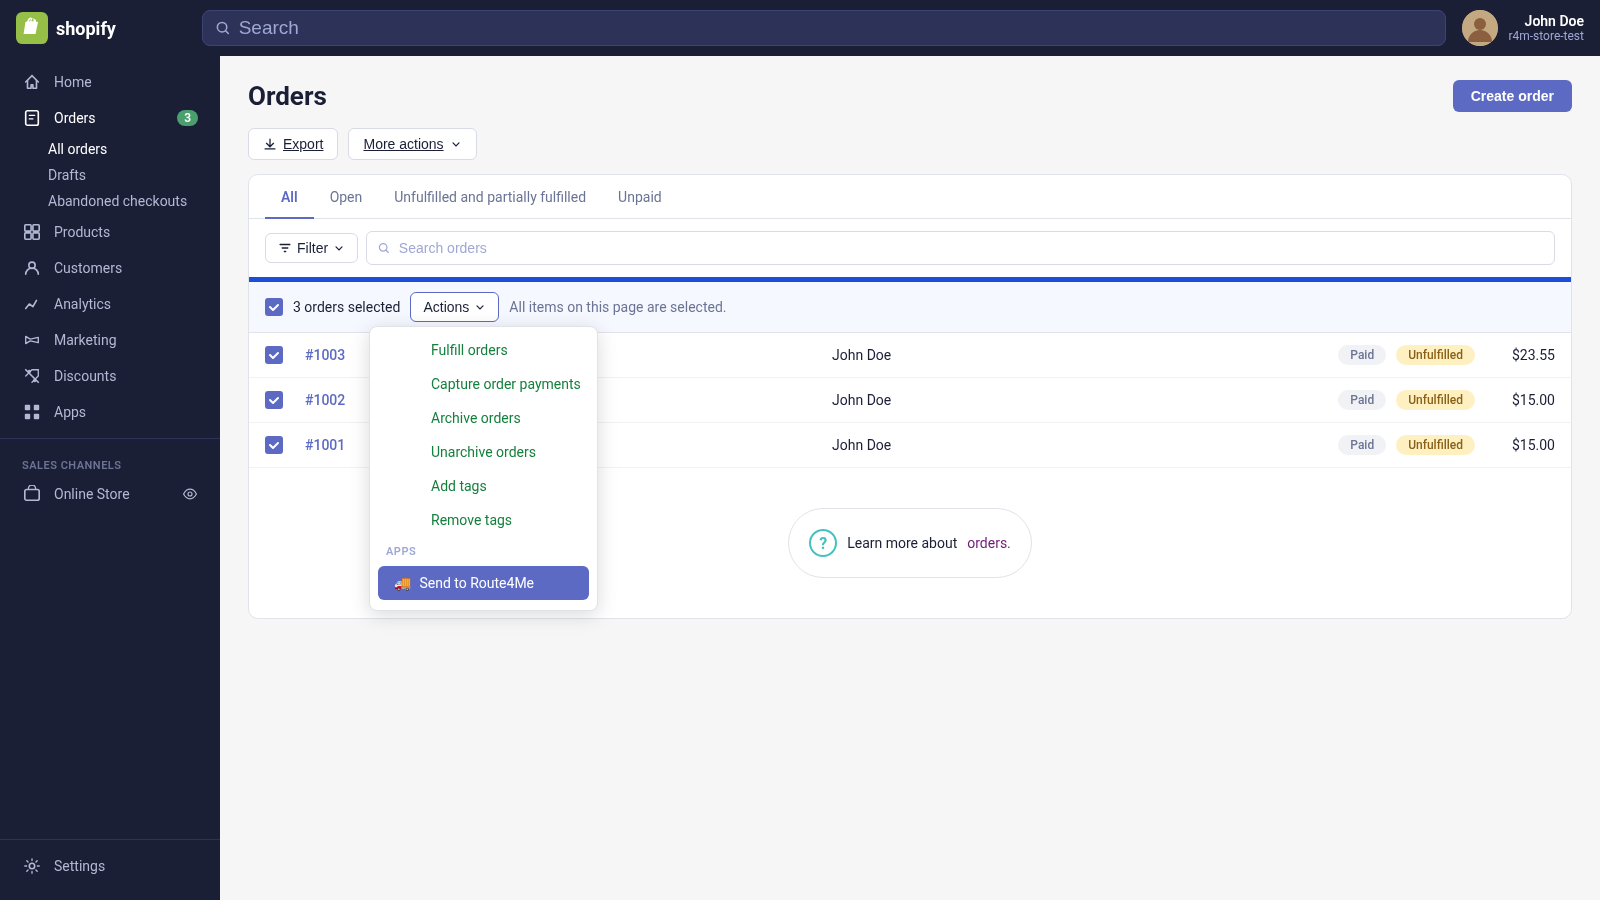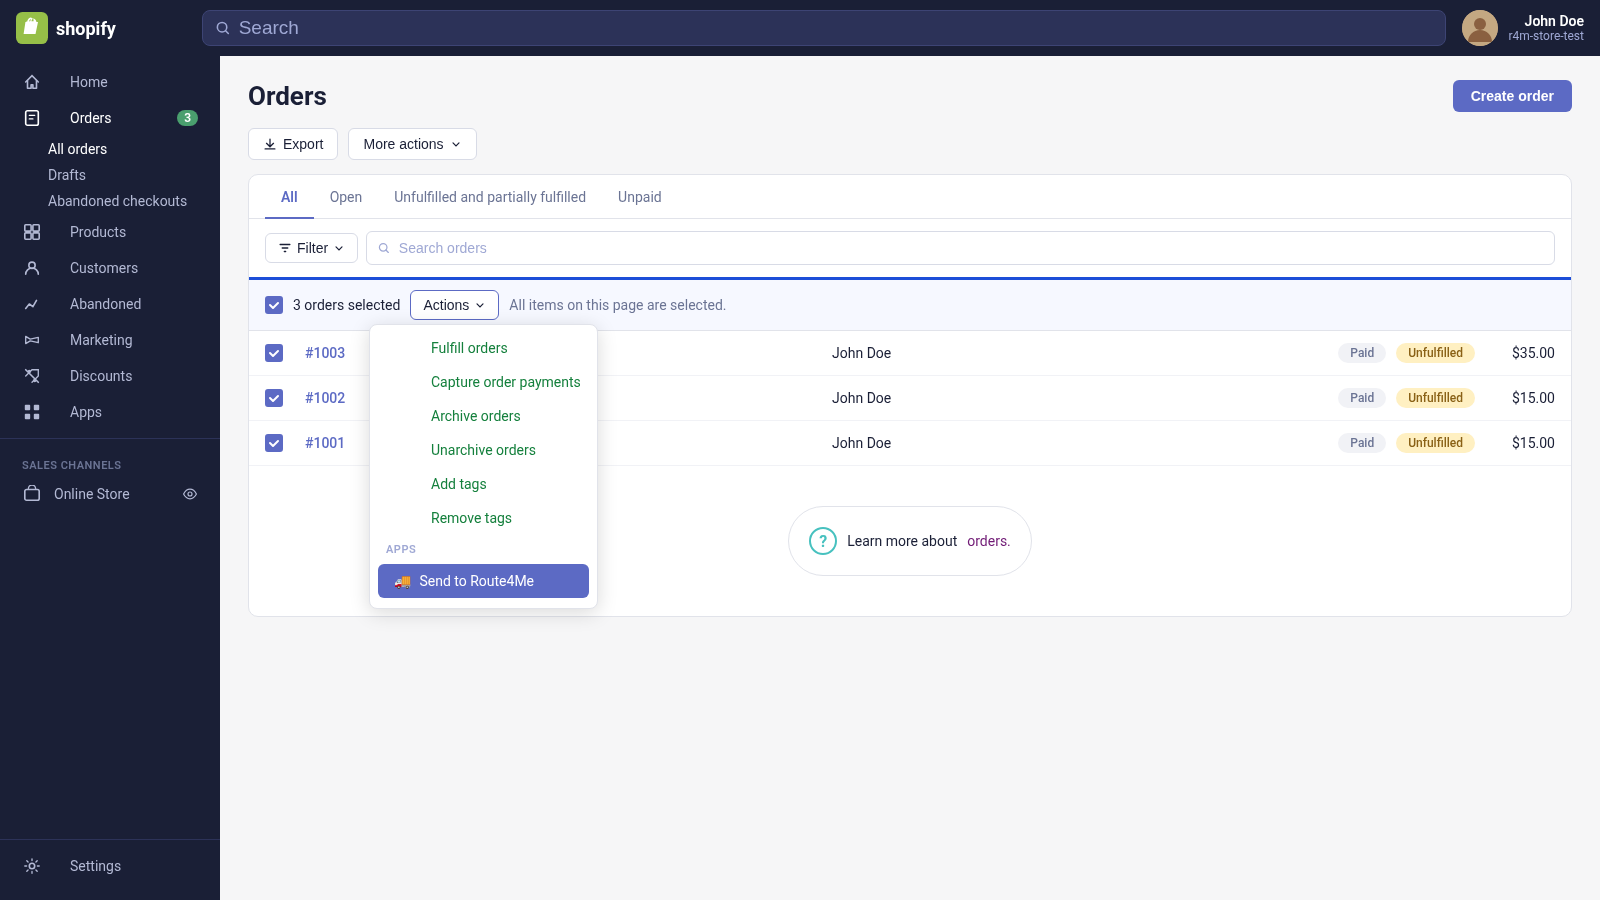--- a/index.html
+++ b/index.html
@@ -88,21 +88,21 @@
       display: flex;
       flex-direction: column;
       padding: 8px 0;
       flex-shrink: 0;
       overflow-y: auto;
     }
     .sidebar-item {
       display: flex;
       align-items: center;
       padding: 8px 16px;
-      gap: 28px;
+      gap: 12px;
       cursor: pointer;
       font-size: 14px;
       color: #b3b9d4;
       border-radius: 6px;
       margin: 0 6px;
       position: relative;
     }
     .sidebar-item.active { color: white; }
     .sidebar-item .badge {
       margin-left: auto;
@@ -182,20 +182,21 @@
       background: white;
       color: #1a1f36;
       border: 1px solid #d8dbe6;
       border-radius: 6px;
       padding: 7px 14px;
       font-size: 14px;
       cursor: pointer;
       display: flex;
       align-items: center;
       gap: 6px;
+      text-decoration: underline;
     }
 
     
     .toolbar-row {
       display: flex;
       align-items: center;
       gap: 10px;
       margin-bottom: 14px;
     }
 
@@ -222,21 +223,21 @@
       margin-bottom: -1px;
     }
     .tab.active { color: #5c6ac4; border-bottom: 2px solid #5c6ac4; font-weight: 600; }
 
     
     .filter-row {
       display: flex;
       align-items: center;
       padding: 12px 16px;
       gap: 8px;
-      border-bottom: 3px solid #1d4ed8;
+      border-bottom: 5px solid #1d4ed8;
     }
     .filter-btn {
       background: white;
       border: 1px solid #d8dbe6;
       border-radius: 6px;
       padding: 6px 12px;
       font-size: 14px;
       cursor: pointer;
       display: flex;
       align-items: center;
@@ -482,21 +483,21 @@
       </span>
       <span>Customers</span>
     </div>
 
     <div class="sidebar-item">
       <span class="sidebar-icon">
         <svg width="18" height="18" viewBox="0 0 20 20" fill="none">
             <path d="M3 15l4-5 4 3 4-7" stroke="#b3b9d4" stroke-width="1.8" stroke-linecap="round" stroke-linejoin="round"></path>
           </svg>
       </span>
-      <span>Abandoned</span>
+      <span>Analytics</span>
     </div>
 
     <div class="sidebar-item">
       <span class="sidebar-icon">
         <svg width="18" height="18" viewBox="0 0 20 20" fill="none">
             <path d="M3 14l5-3 9 2V7L8 9 3 6v8z" stroke="#b3b9d4" stroke-width="1.5" stroke-linejoin="round"></path>
           </svg>
       </span>
       <span>Marketing</span>
     </div>
@@ -647,21 +648,21 @@
           <div class="checkbox-wrap">
             <svg viewBox="0 0 12 12" fill="none">
                 <path d="M2 6l3 3 5-5" stroke="white" stroke-width="2" stroke-linecap="round" stroke-linejoin="round"></path>
               </svg>
           </div>
         </div>
         <span class="order-num">#1003</span>
         <span class="order-customer">John Doe</span>
         <span class="badge-pill badge-paid">Paid</span>
         <span class="badge-pill badge-unfulfilled">Unfulfilled</span>
-        <span class="order-amount">$35.00</span>
+        <span class="order-amount">$23.55</span>
       </div>
 
       <div class="order-row">
         <div class="check-cell">
           <div class="checkbox-wrap">
             <svg viewBox="0 0 12 12" fill="none">
                 <path d="M2 6l3 3 5-5" stroke="white" stroke-width="2" stroke-linecap="round" stroke-linejoin="round"></path>
               </svg>
           </div>
         </div>

